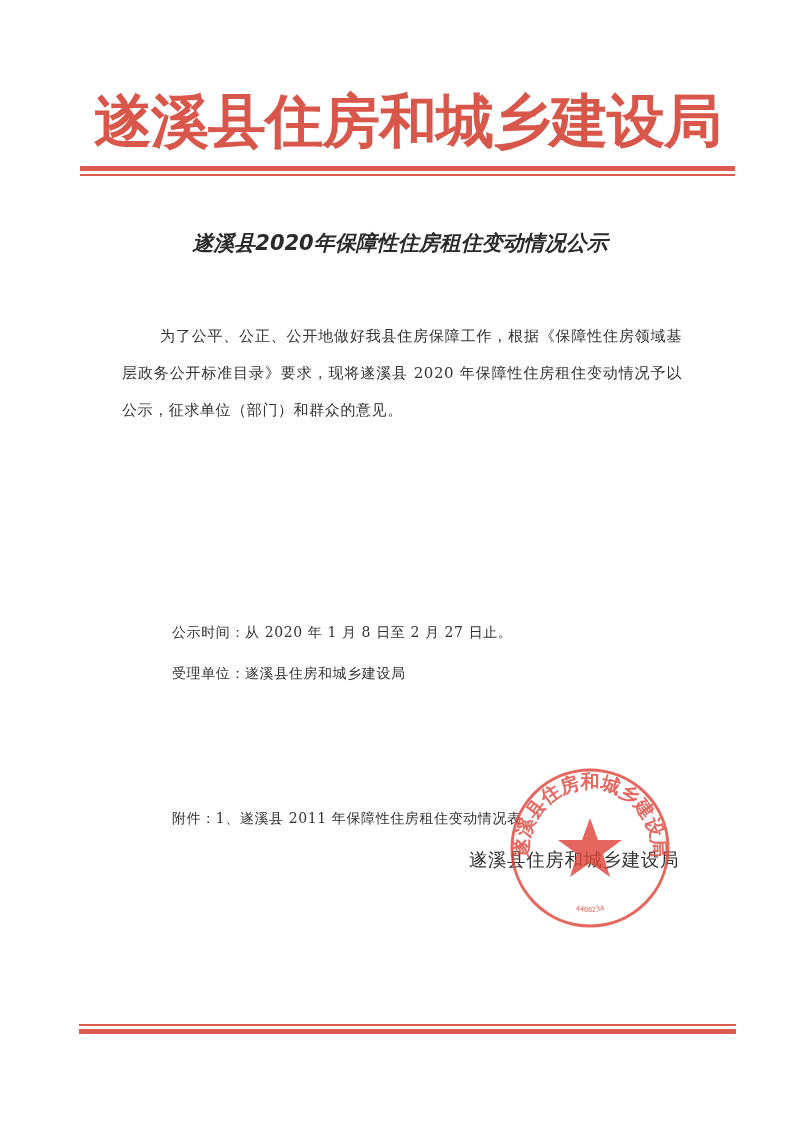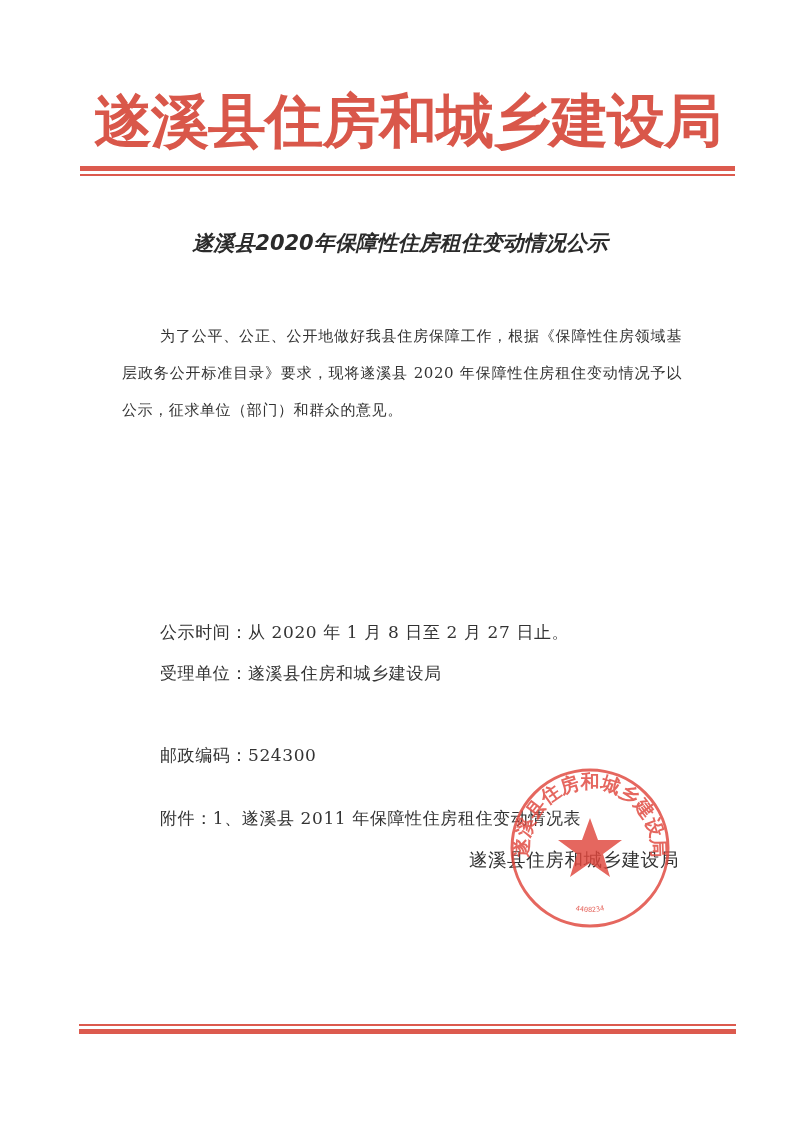--- a/index.html
+++ b/index.html
@@ -28,21 +28,21 @@
   }
 
   .body-text {
     position: absolute; left: 122px; width: 560px;
     font-size: 15px; line-height: 37px; color: #333333;
     letter-spacing: 0.6px; text-align: justify;
   }
   .para-indent { text-indent: 38px; }
   .p1 { top: 318px; }
   .p2 { top: 448px; }
-  .info-line { position: absolute; left: 160px; font-size: 17px; line-height: 37px;
+  .info-line { position: absolute; left: 172px; font-size: 14px; line-height: 37px;
                color: #333333; letter-spacing: 0.6px; white-space: nowrap; }
   .l-time { top: 614px; }
   .l-unit { top: 655px; }
   .l-phone { top: 696px; }
   .l-post { top: 737px; }
   .l-attach { top: 800px; }
 
   .sig { position: absolute; right: 121px; font-size: 18.5px; line-height: 37px;
          color: #333333; letter-spacing: 0.6px; white-space: nowrap; z-index: 2; }
   .sig-org { top: 841px; }
@@ -59,21 +59,20 @@
   <div class="letterhead-title">遂溪县住房和城乡建设局</div>
   <div class="rule header-thick"></div>
   <div class="rule header-thin"></div>
 
   <div class="doc-title">遂溪县2020年保障性住房租住变动情况公示</div>
 
   <div class="body-text para-indent p1">为了公平、公正、公开地做好我县住房保障工作，根据《保障性住房领域基层政务公开标准目录》要求，现将遂溪县 2020 年保障性住房租住变动情况予以公示，征求单位（部门）和群众的意见。</div>
 
   <div class="info-line l-time">公示时间：从 2020 年 1 月 8 日至 2 月 27 日止。</div>
   <div class="info-line l-unit">受理单位：遂溪县住房和城乡建设局</div>
-  <div class="info-line l-post">邮政编码：524300</div>
 
   <div class="info-line l-attach">附件：1、遂溪县 2011 年保障性住房租住变动情况表</div>
 
   <div class="sig sig-org">遂溪县住房和城乡建设局</div>
 
   <svg class="seal" viewBox="0 0 164 164" xmlns="http://www.w3.org/2000/svg">
     <defs>
       <path id="sealArc" d="M 30 118 A 62 62 0 1 1 134 118"></path>
       <path id="codeArc" d="M 42 130 A 58 58 0 0 0 122 130"></path>
     </defs>

